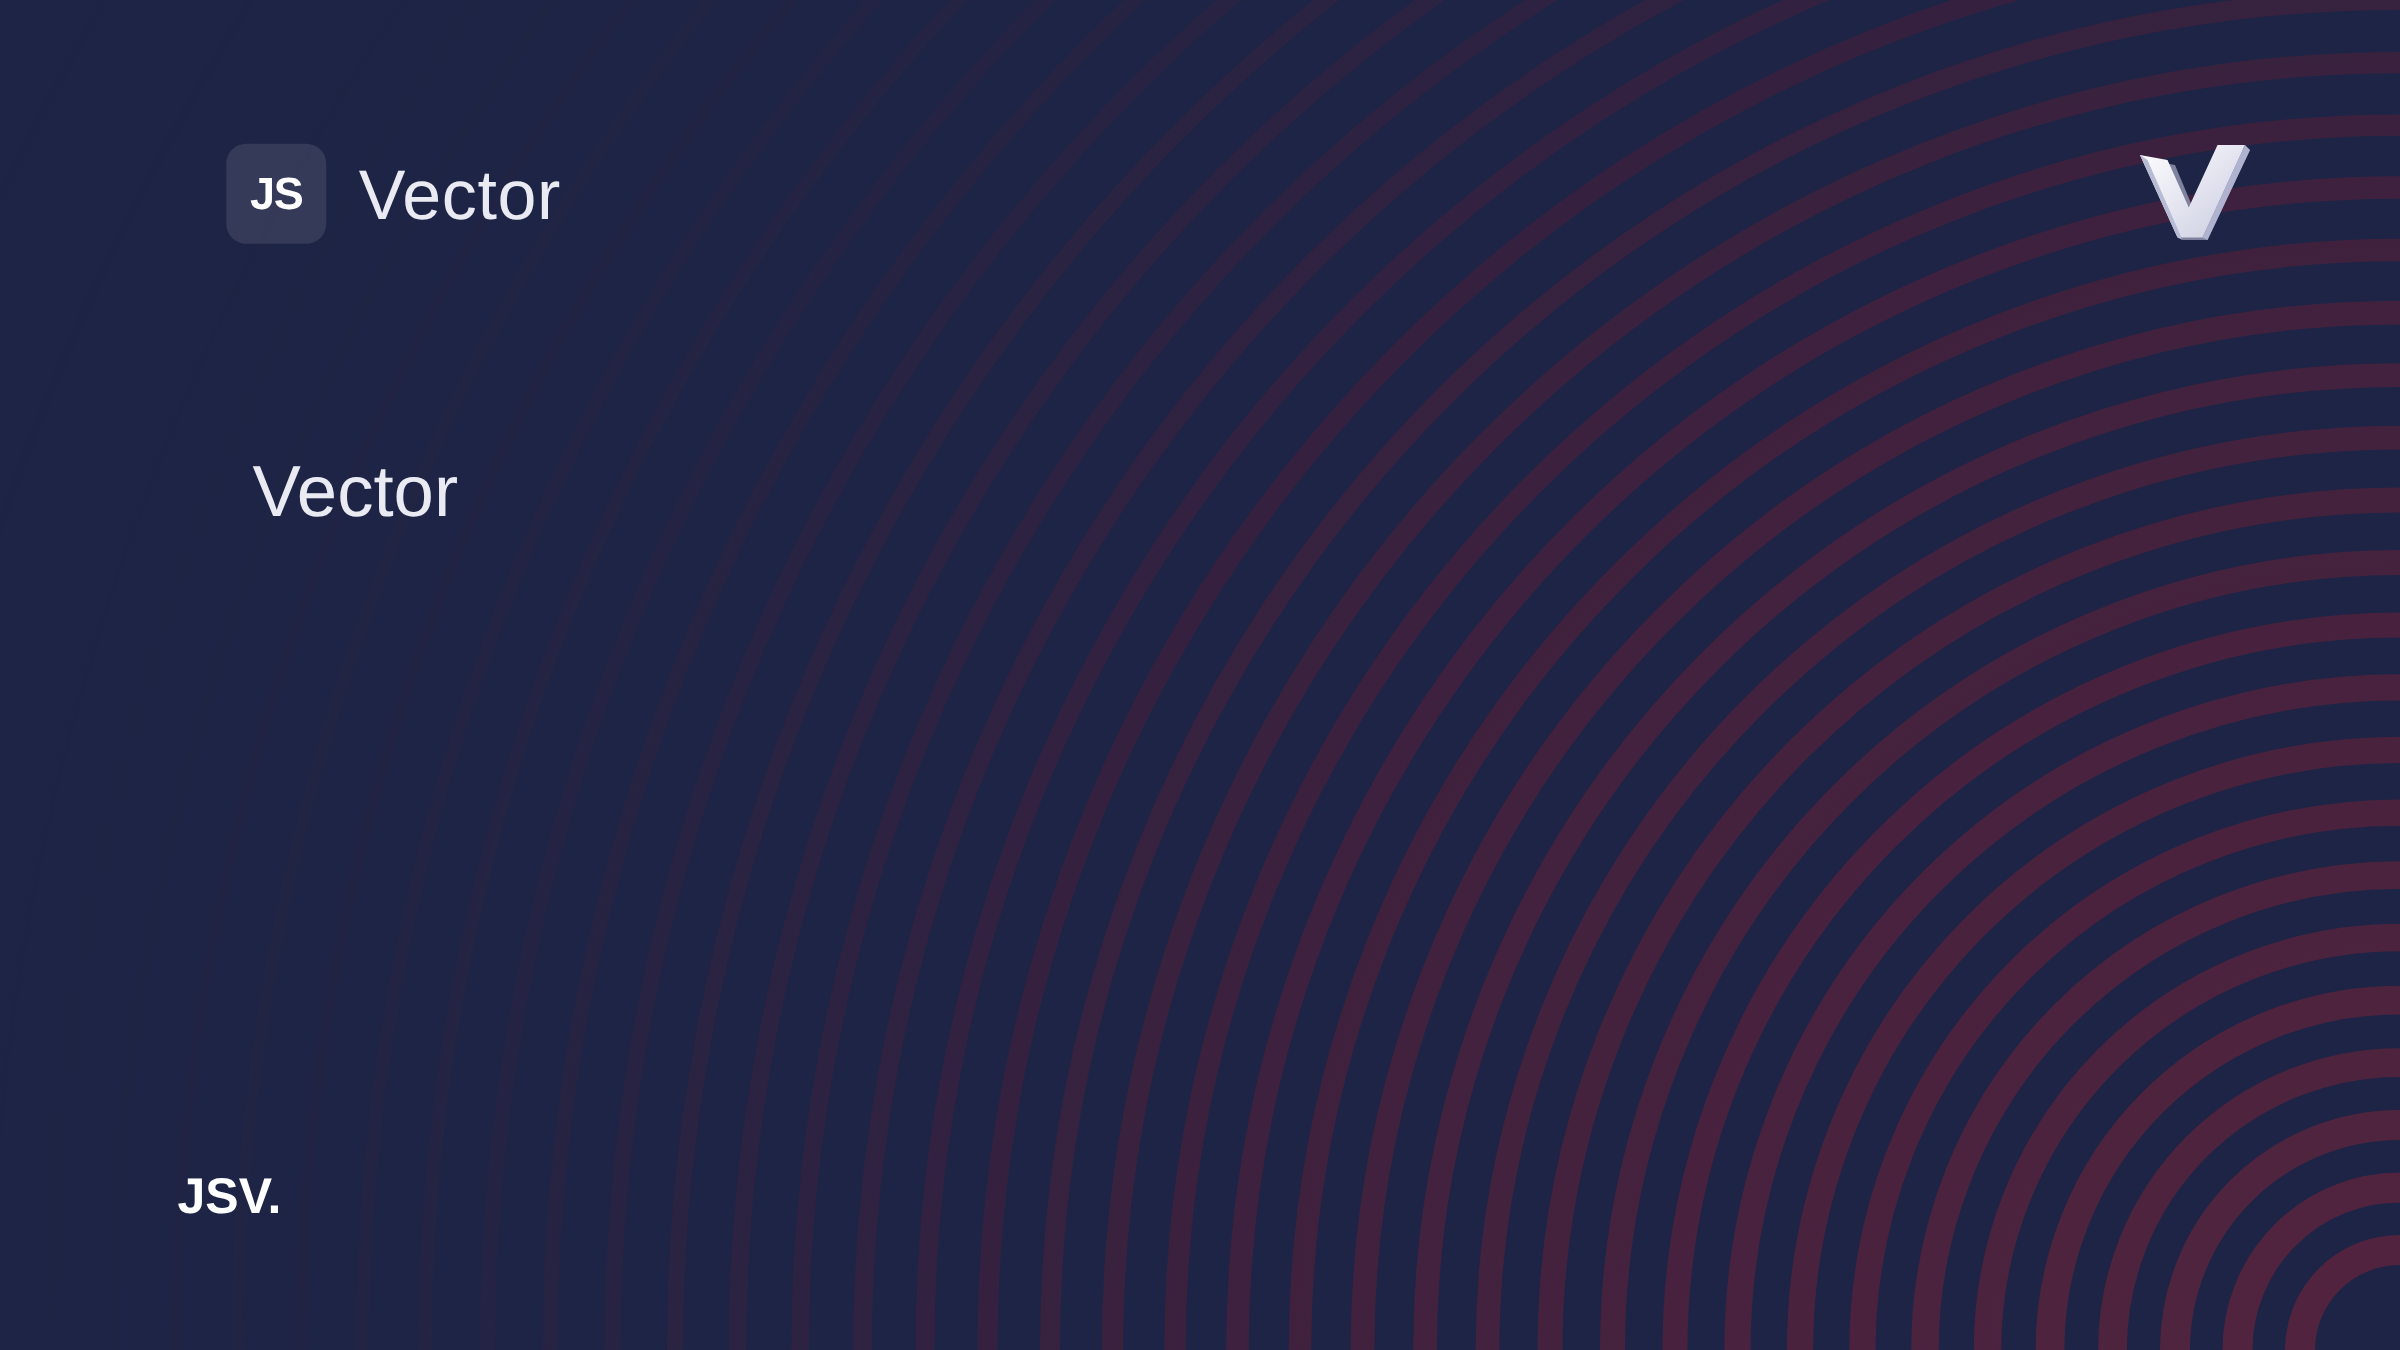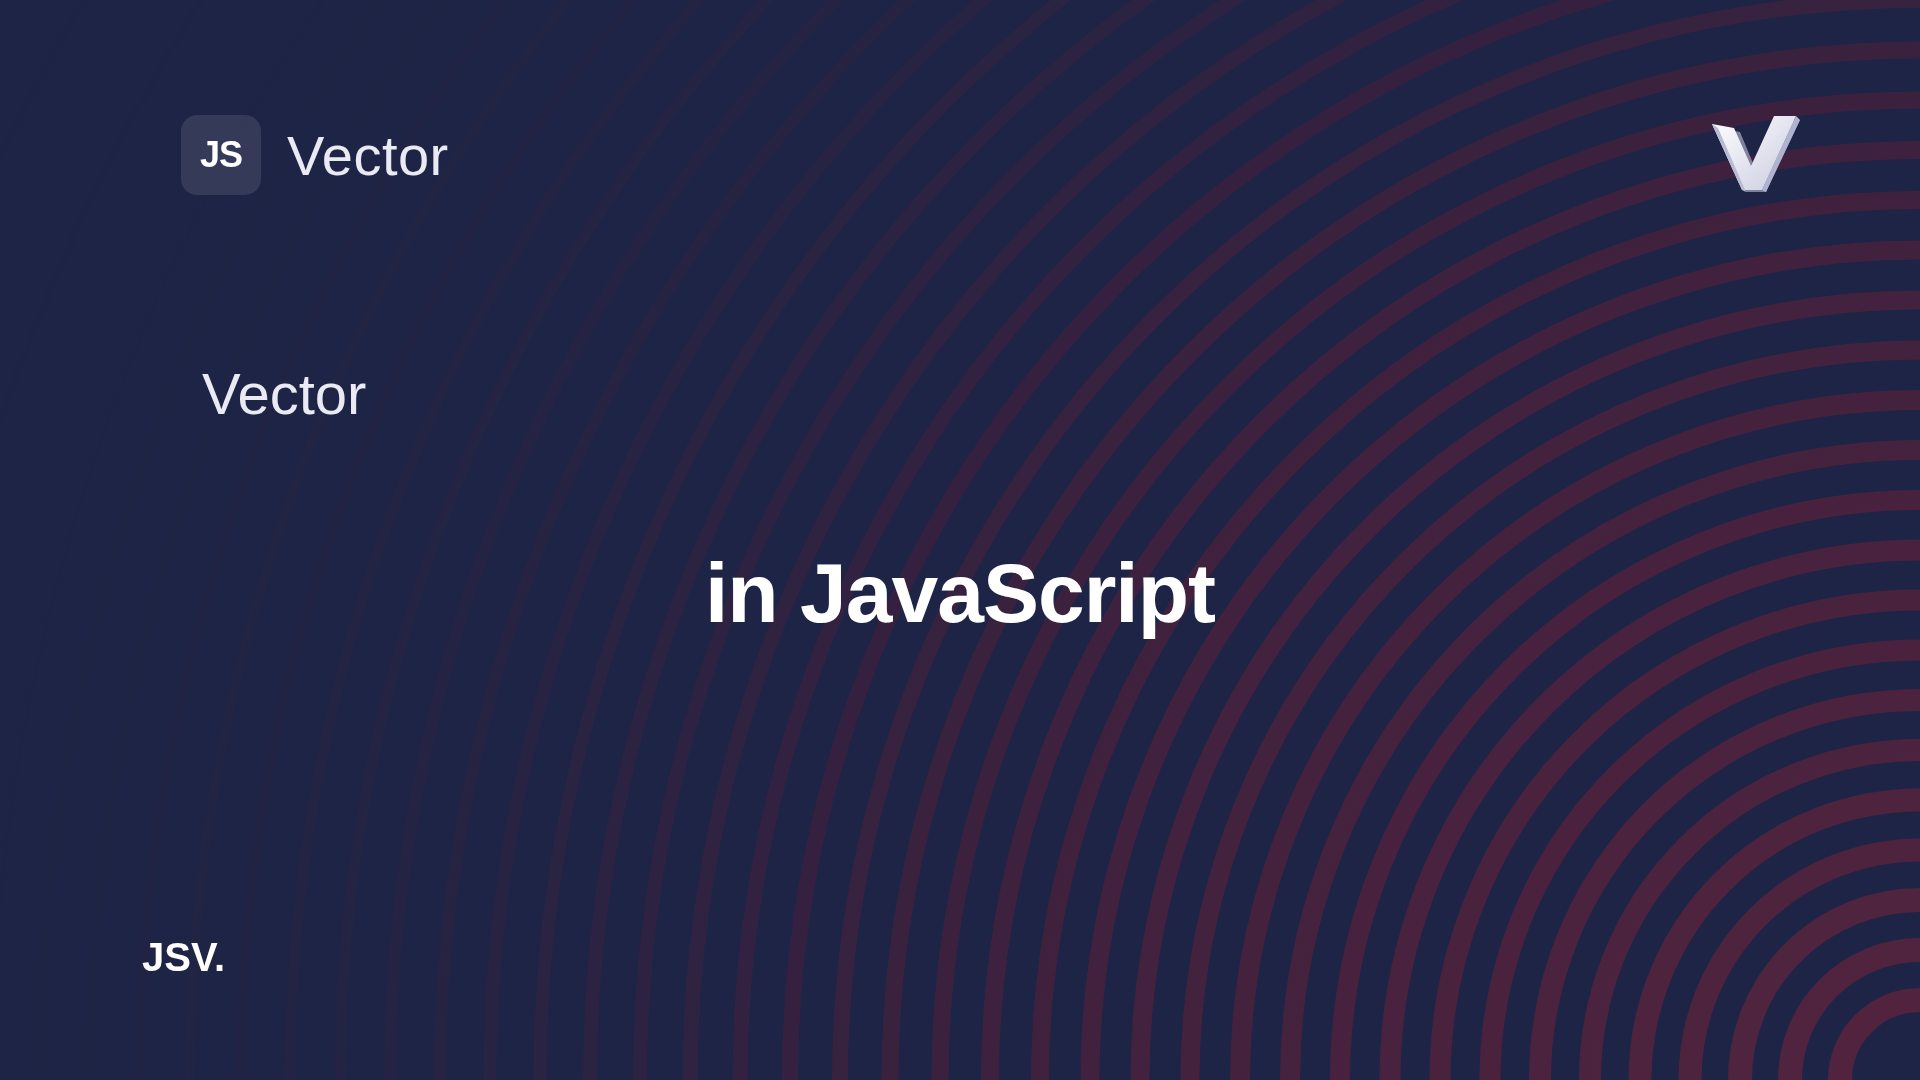--- a/index.html
+++ b/index.html
@@ -198,19 +198,18 @@
     <path d="M12 16 L42 82 L62 82 L96 8 L74 8 L51 58 L34 20 Z" fill="url(#vshine)"></path>
 
     <path d="M12 16 L42 82 L46 84 L18 20 Z" fill="#b8bbd4"></path>
     <path d="M62 82 L66 84 L100 12 L96 8 Z" fill="#b0b3cf"></path>
   </svg>
 
   <div class="hero">
     <div class="difficulty">Vector</div>
     <div class="title">
       <br>
-      <span>in JavaScript</span>
     </div>
   </div>
 
   <div class="brand-bottom">JSV.</div>
 
 </div>
 
 </body></html>

